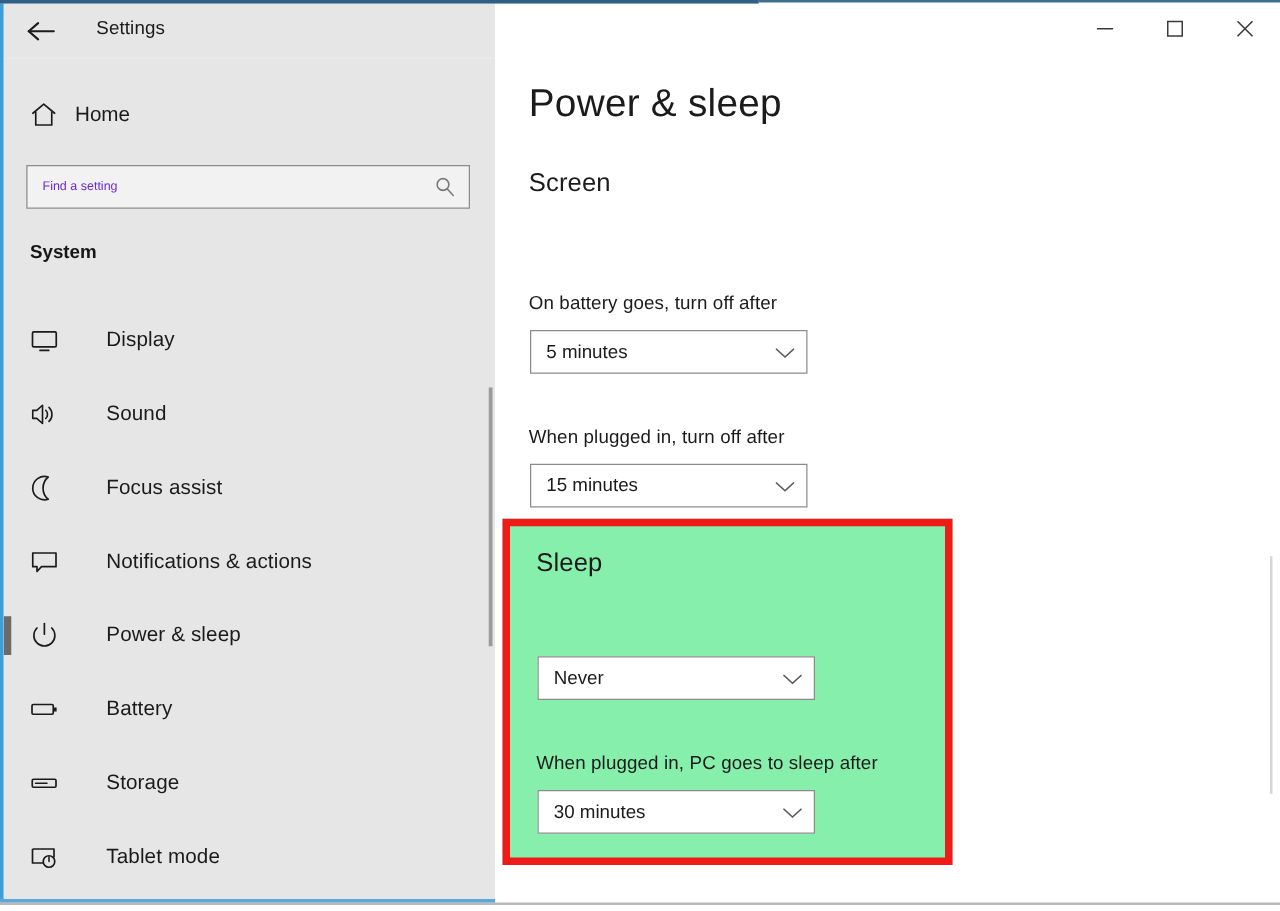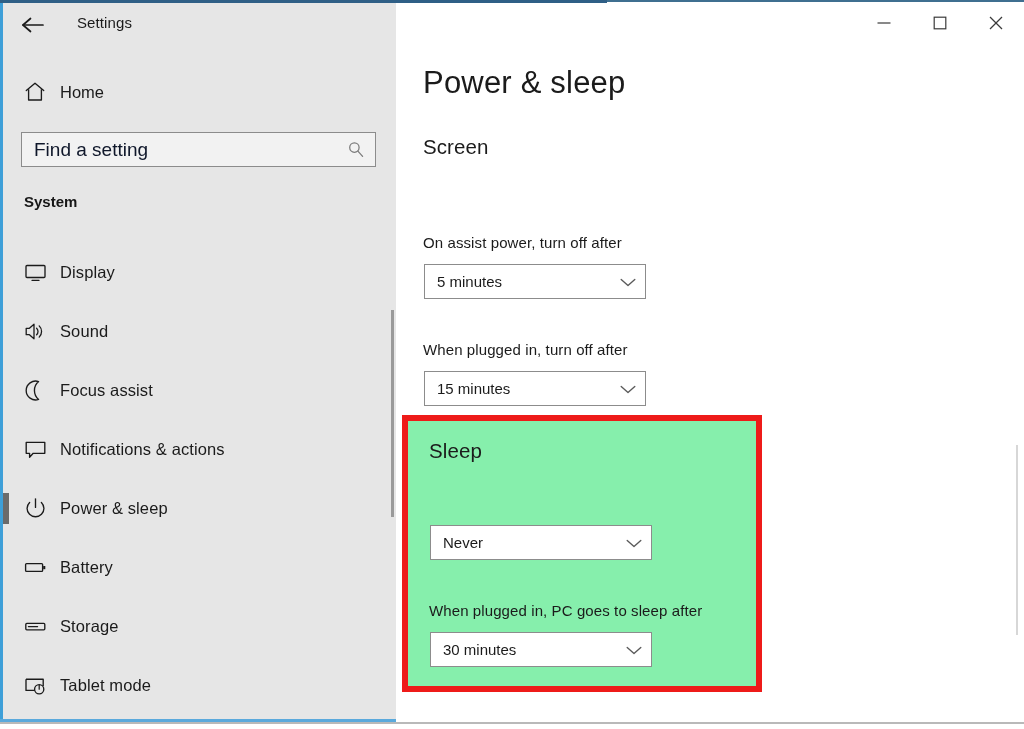--- a/index.html
+++ b/index.html
@@ -119,22 +119,22 @@
     width: 355px; height: 35px;
     background: #f2f2f2;
     border: 1px solid #8c8c8c;
     box-sizing: border-box;
     display: flex;
     align-items: center;
   }
   .search-input-text {
     flex: 1;
     padding-left: 12px;
-    font-size: 19px;
-    color: #0f172a;
+    font-size: 10px;
+    color: #6d28d9;
   }
   .search-icon-box {
     width: 38px;
     display: flex;
     align-items: center;
     justify-content: center;
   }
 
   .home-row {
     position: absolute;
@@ -167,20 +167,21 @@
   .navlist {
     position: absolute;
     left: 0; top: 196px;
     width: 393px;
   }
   .navitem {
     position: relative;
     height: 59px;
     display: flex;
     align-items: center;
+    gap: 25px;
   }
   .navitem .sel-bar {
     position: absolute;
     left: 0; top: 14px;
     width: 6px; height: 31px;
     background: #6b6b6b;
     display: none;
   }
   .navitem.selected .sel-bar { display: block; }
   .nav-icon-box {
@@ -453,21 +454,21 @@
 
     <div class="side-scroll-track"></div>
   </div>
 
   <div class="content">
 
     <div class="page-title">Power &amp; sleep</div>
 
     <div class="screen-section section-head">Screen</div>
 
-    <div class="field-label lbl-a">On assist power, turn off after</div>
+    <div class="field-label lbl-a">On battery goes, turn off after</div>
 
     <div class="combo cmb-a">
       <div class="combo-value">5 minutes</div>
       <div class="combo-chevron">
         <svg width="18" height="12" viewBox="0 0 18 12">
           <path d="M2.2 3.4 L9 9.6 L15.8 3.4" fill="none" stroke="#5a5a5a" stroke-width="1.35" stroke-linecap="round" stroke-linejoin="round"></path>
         </svg>
       </div>
     </div>
 

